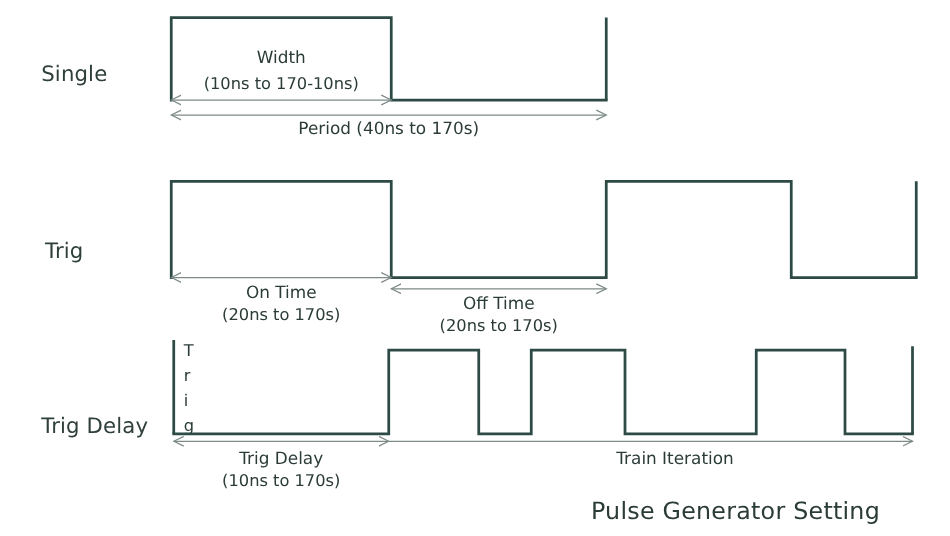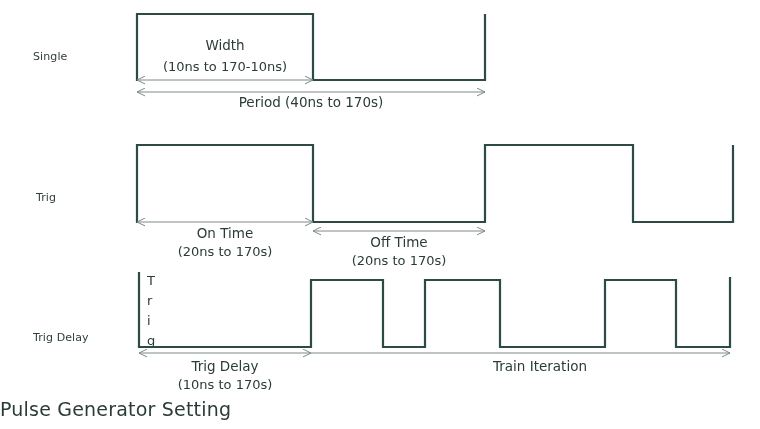--- a/index.html
+++ b/index.html
@@ -25,21 +25,21 @@
   svg#waveforms {
     position: absolute;
     left: 0;
     top: 0;
     width: 760px;
     height: 429px;
     display: block;
   }
   .row-label {
     position: absolute;
-    font-size: 11px;
+    font-size: 17px;
     color: #2f3f3b;
     white-space: nowrap;
     letter-spacing: 0.1px;
   }
   .wave-text {
     font-family: "DejaVu Sans", "Liberation Sans", sans-serif;
     font-size: 13.5px;
     fill: #2b3c38;
   }
   .wave-text-sm {
@@ -48,21 +48,21 @@
     fill: #2b3c38;
   }
   .trig-letter {
     font-family: "DejaVu Sans", "Liberation Sans", sans-serif;
     font-size: 13px;
     fill: #2b3c38;
   }
   .chart-title {
     position: absolute;
     width: 704px;
-    text-align: left;
+    text-align: right;
     font-size: 19px;
     color: #2b3c38;
     letter-spacing: 0.2px;
   }
 </style>
 </head>
 <body>
 
 <div id="diagram-root">
 

